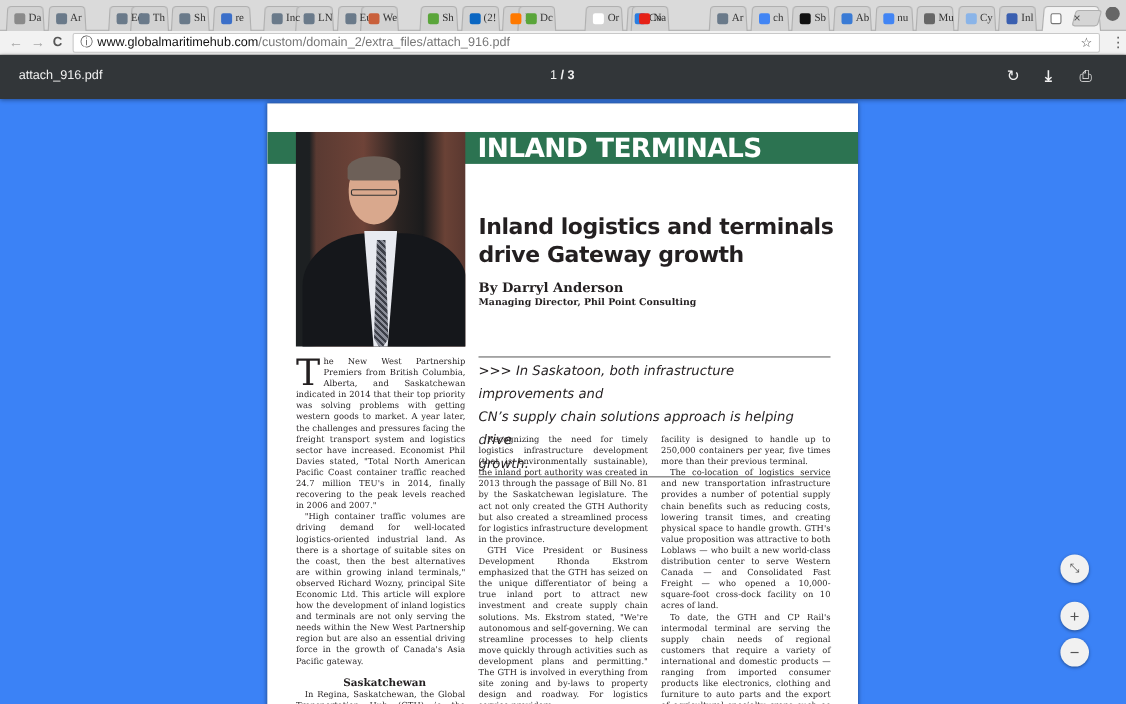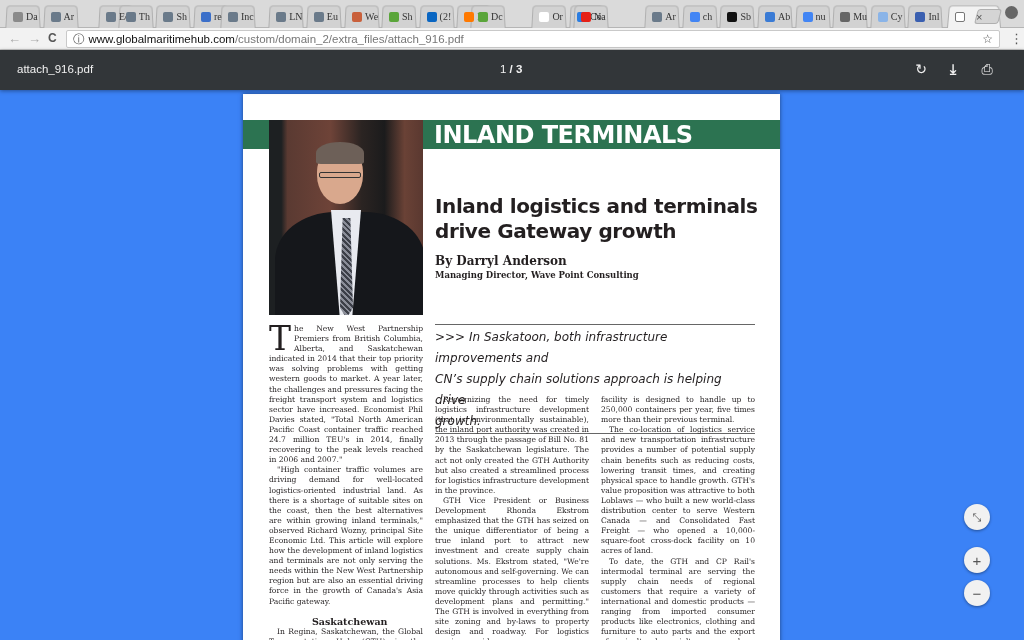--- a/index.html
+++ b/index.html
@@ -87,33 +87,33 @@
       <span class="tl">Th</span>
     </div>
     <div class="tab" style="left: 156.4px;">
       <span class="fav" style="background: rgb(106, 122, 138);"></span>
       <span class="tl">Sh</span>
     </div>
     <div class="tab" style="left: 194px;">
       <span class="fav" style="background: rgb(59, 111, 201);"></span>
       <span class="tl">re</span>
     </div>
-    <div class="tab" style="left: 221px;">
+    <div class="tab" style="left: 240px;">
       <span class="fav" style="background: rgb(106, 122, 138);"></span>
       <span class="tl">Inc</span>
     </div>
     <div class="tab" style="left: 269.2px;">
       <span class="fav" style="background: rgb(106, 122, 138);"></span>
       <span class="tl">LN</span>
     </div>
     <div class="tab" style="left: 306.8px;">
       <span class="fav" style="background: rgb(106, 122, 138);"></span>
       <span class="tl">Eu</span>
     </div>
-    <div class="tab" style="left: 345px; justify-content: center;">
+    <div class="tab" style="left: 328px; justify-content: center;">
       <span class="fav" style="background: rgb(201, 96, 59);"></span>
       <span class="tl">We</span>
     </div>
     <div class="tab" style="left: 382px;">
       <span class="fav" style="background: rgb(90, 165, 58);"></span>
       <span class="tl">Sh</span>
     </div>
     <div class="tab" style="left: 419.6px;">
       <span class="fav" style="background: rgb(10, 102, 194);"></span>
       <span class="tl">(2!</span>
@@ -211,21 +211,21 @@
       <div class="head"></div>
       <div class="hair"></div>
       <div class="glasses"></div>
     </div>
 
     <div class="headline">
       <div>Inland logistics and terminals</div>
       <div>drive Gateway growth</div>
     </div>
     <div class="byline">By Darryl Anderson</div>
-    <div class="byline-role">Managing Director, Wave Point Consulting</div>
+    <div class="byline-role">Managing Director, Phil Point Consulting</div>
 
     <div class="pullquote">
       <p>&gt;&gt;&gt; In Saskatoon, both infrastructure improvements and</p>
       <p>CN’s supply chain solutions approach is helping drive</p>
       <p>growth.</p>
     </div>
 
     <div class="col col1">
       <p class="first"><span class="dropcap">T</span><span>he New West Partnership Premiers from British Columbia, Alberta, and Saskatchewan indicated in 2014 that their top priority was solving problems with getting western goods to market. A year later, the challenges and pressures facing the freight transport system and logistics sector have increased. Economist Phil Davies stated, "Total North American Pacific Coast container traffic reached 24.7 million TEU's in 2014, finally recovering to the peak levels reached in 2006 and 2007."</span></p>
       <p>"High container traffic volumes are driving demand for well-located logistics-oriented industrial land. As there is a shortage of suitable sites on the coast, then the best alternatives are within growing inland terminals," observed Richard Wozny, principal Site Economic Ltd. This article will explore how the development of inland logistics and terminals are not only serving the needs within the New West Partnership region but are also an essential driving force in the growth of Canada's Asia Pacific gateway.</p>

